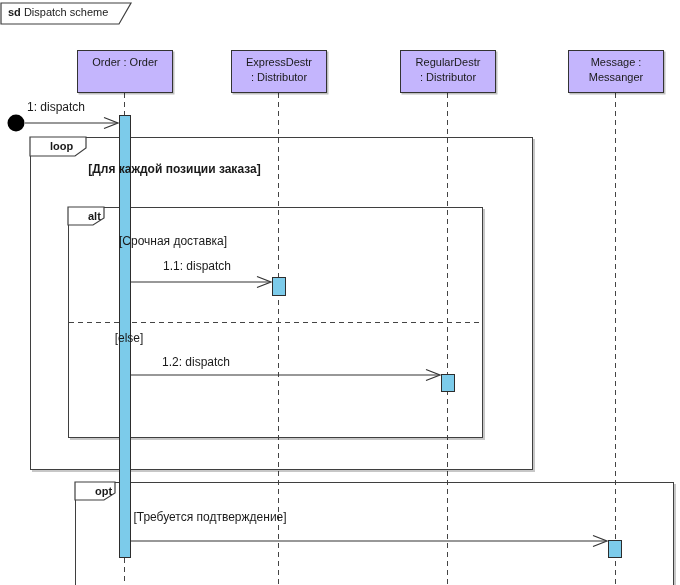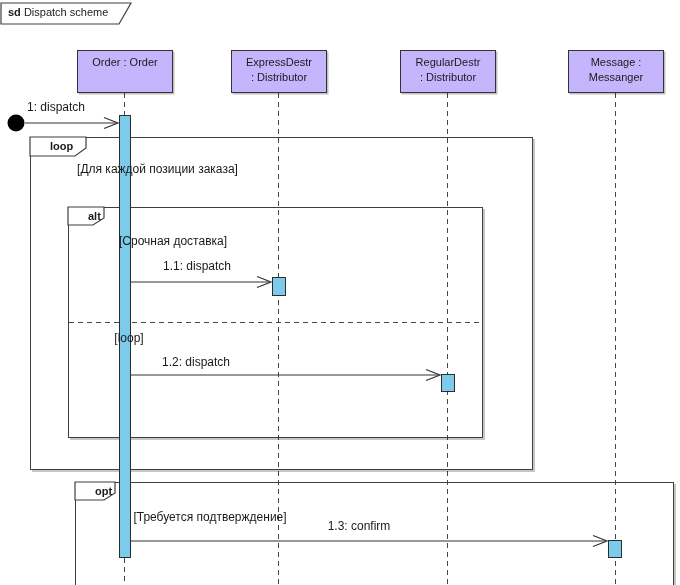--- a/index.html
+++ b/index.html
@@ -114,23 +114,22 @@
 
   <div class="abs tab-text" style="left:8px;top:6px;">
     <span class="kw">sd</span>
     <span>Dispatch scheme</span>
   </div>
 
   <div class="abs op" style="left:38px;top:140px;">loop</div>
   <div class="abs op" style="left:76px;top:210px;">alt</div>
   <div class="abs op" style="left:83px;top:485px;">opt</div>
 
-  <div class="abs lbl center" style="left:60px;top:162px;width:195px;">[Для каждой позиции заказа]</div>
+  <div class="abs lbl center" style="left:77px;top:162px;width:195px;font-weight:bold;">[Для каждой позиции заказа]</div>
   <div class="abs lbl center" style="left:93px;top:234px;width:160px;">[Срочная доставка]</div>
-  <div class="abs lbl center" style="left:89px;top:331px;width:80px;">[loop]</div>
+  <div class="abs lbl center" style="left:89px;top:331px;width:80px;">[else]</div>
   <div class="abs lbl center" style="left:110px;top:510px;width:200px;">[Требуется подтверждение]</div>
 
   <div class="abs lbl" style="left:27px;top:100px;">1: dispatch</div>
   <div class="abs lbl center" style="left:127px;top:259px;width:140px;">1.1: dispatch</div>
   <div class="abs lbl center" style="left:126px;top:355px;width:140px;">1.2: dispatch</div>
-  <div class="abs lbl center" style="left:289px;top:519px;width:140px;">1.3: confirm</div>
 
 </div>
 
 </body></html>

